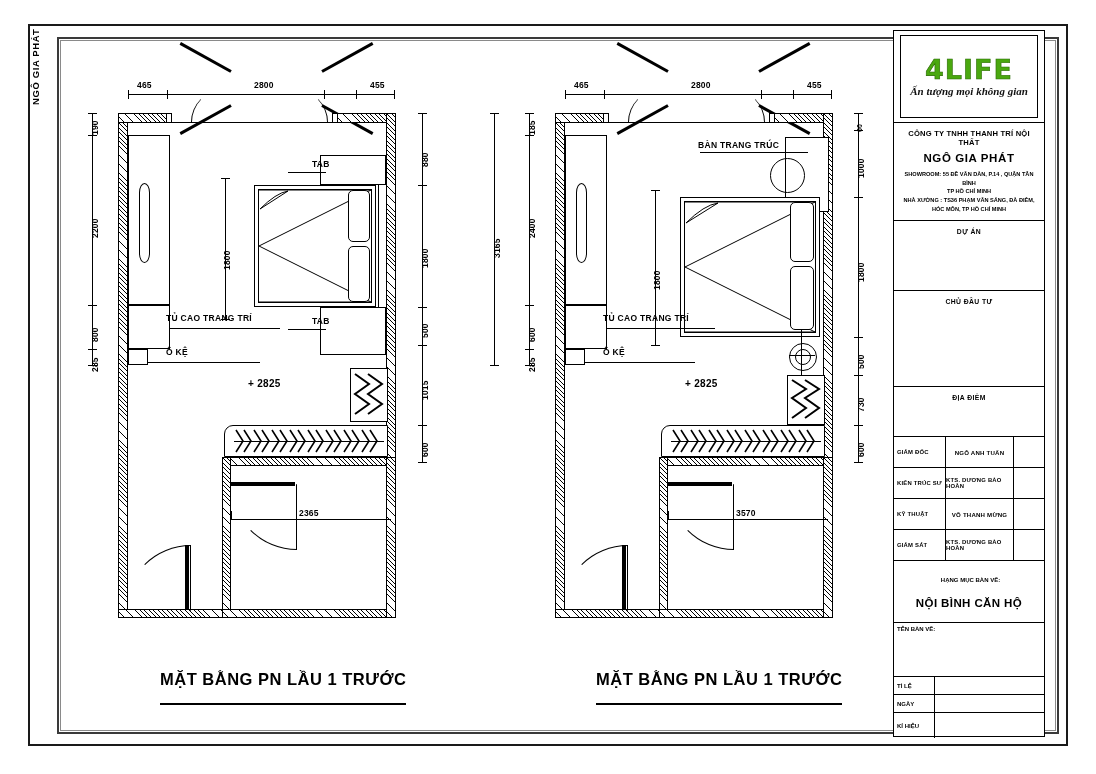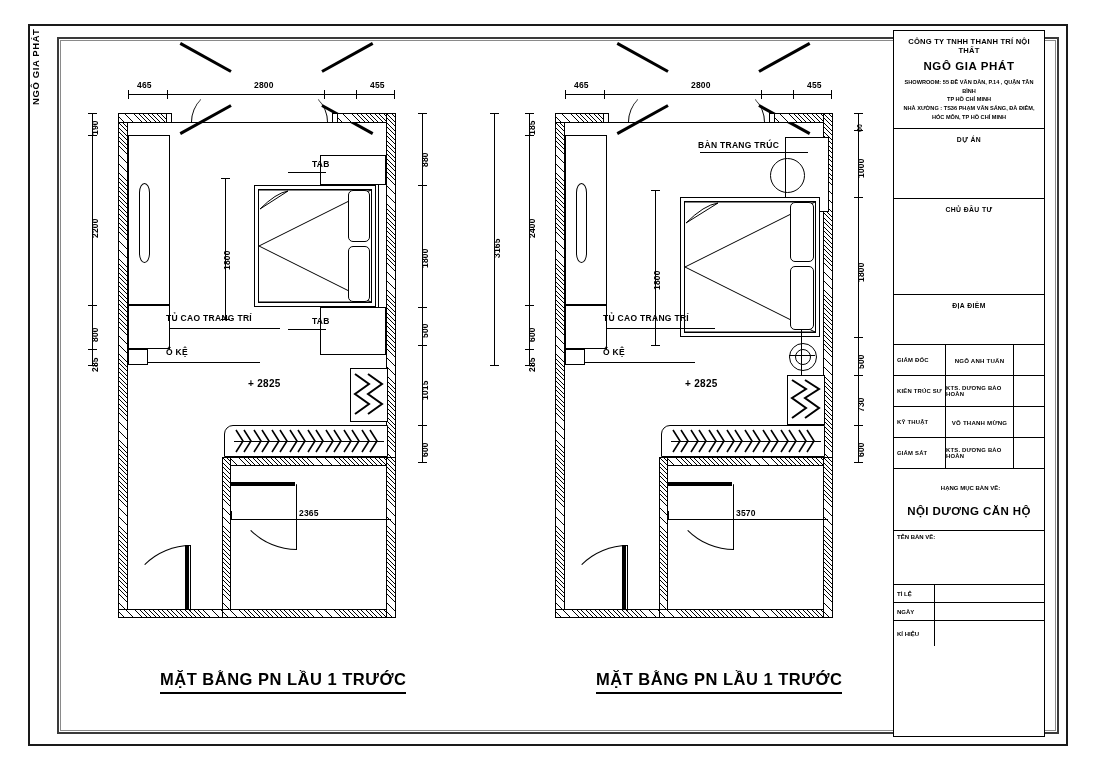--- a/index.html
+++ b/index.html
@@ -30,21 +30,21 @@
   .box2{position:absolute;border:1.3px solid #000;box-sizing:border-box;background:#fff;}
   .dim{position:absolute;font-size:8.5px;font-weight:700;letter-spacing:.2px;
        background:#fff;padding:0 1px;white-space:nowrap;}
   .dimv{position:absolute;font-size:8.5px;font-weight:700;letter-spacing:.2px;
        white-space:nowrap;transform:rotate(-90deg);transform-origin:0 0;}
   .tag{position:absolute;font-size:8.5px;font-weight:700;white-space:nowrap;
        letter-spacing:.3px;}
   .tick{position:absolute;width:1px;height:9px;background:#000;}
   .tickh{position:absolute;height:1px;width:9px;background:#000;}
   .plantitle{position:absolute;font-size:16.5px;font-weight:700;letter-spacing:.5px;
-       border-bottom:2px solid #000;padding-bottom:3px;white-space:nowrap;}
+       border-bottom:2px solid #000;padding-bottom:14px;white-space:nowrap;}
 
   
   .tb{position:absolute;left:893px;top:30px;width:152px;height:707px;
       border:1.6px solid #000;box-sizing:border-box;background:#fff;}
   .tb-row{position:relative;border-bottom:1.3px solid #000;box-sizing:border-box;
       display:flex;align-items:center;justify-content:center;text-align:center;}
   .tb-logo{height:92px;padding:4px 6px;flex-direction:column;}
   .logo-wrap{border:1px solid #000;width:100%;height:100%;box-sizing:border-box;
       display:flex;flex-direction:column;align-items:center;justify-content:center;}
   .logo-main{font-family:"DejaVu Sans",sans-serif;font-weight:bold;font-size:27px;
@@ -377,20 +377,26 @@
     <div class="dimv" style="left:856px;top:282px;">1800</div>
     <div class="dimv" style="left:856px;top:369px;">500</div>
     <div class="dimv" style="left:856px;top:412px;">730</div>
     <div class="dimv" style="left:856px;top:457px;">600</div>
 
     <div class="plantitle" style="left:596px;top:670px;">MẶT BẰNG PN LẦU 1 TRƯỚC</div>
   </div>
 
   <div class="tb">
 
+    <div class="tb-row tb-logo">
+      <div class="logo-wrap">
+        <div class="logo-main">4LIFE</div>
+        <div class="logo-sub">Ấn tượng mọi không gian</div>
+      </div>
+    </div>
 
     <div class="tb-row tb-company">
       <div class="c1">CÔNG TY TNHH THANH TRÍ NỘI THẤT</div>
       <div class="c2">NGÔ GIA PHÁT</div>
       <div class="c3">
         <div>SHOWROOM: 55 ĐỀ VĂN DÀN, P.14 , QUẬN TÂN BÌNH</div>
         <div>TP HỒ CHÍ MINH</div>
         <div>NHÀ XƯỞNG : TS36 PHẠM VĂN SÁNG, ĐÀ ĐIỂM,</div>
         <div>HÓC MÔN, TP HỒ CHÍ MINH</div>
       </div>
@@ -424,21 +430,21 @@
       <div class="sg-c"></div>
     </div>
     <div class="tb-sign">
       <div class="sg-a">GIÁM SÁT</div>
       <div class="sg-b" style="font-size:5.9px;">KTS. DƯƠNG BẢO HOÀN</div>
       <div class="sg-c"></div>
     </div>
 
     <div class="tb-row tb-cat">
       <div class="cat-l">HẠNG MỤC BẢN VẼ:</div>
-      <div class="cat-v">NỘI DƯƠNG CĂN HỘ</div>
+      <div class="cat-v">NỘI BÌNH CĂN HỘ</div>
     </div>
 
     <div class="tb-row tb-name">
       <span>TÊN BẢN VẼ:</span>
     </div>
 
     <div class="tb-f" style="height:17px;">
       <div class="f-a">TỈ LỆ</div>
       <div class="f-b"></div>
     </div>

